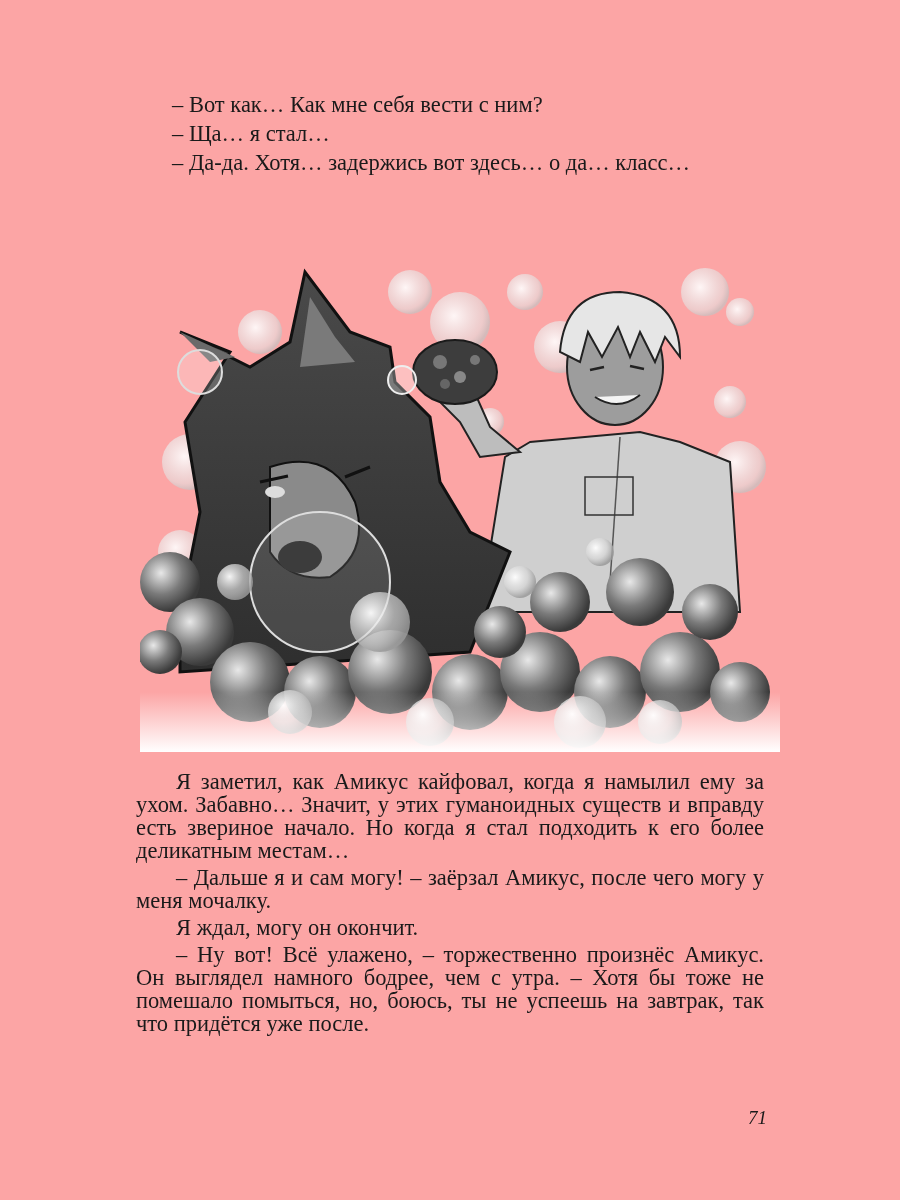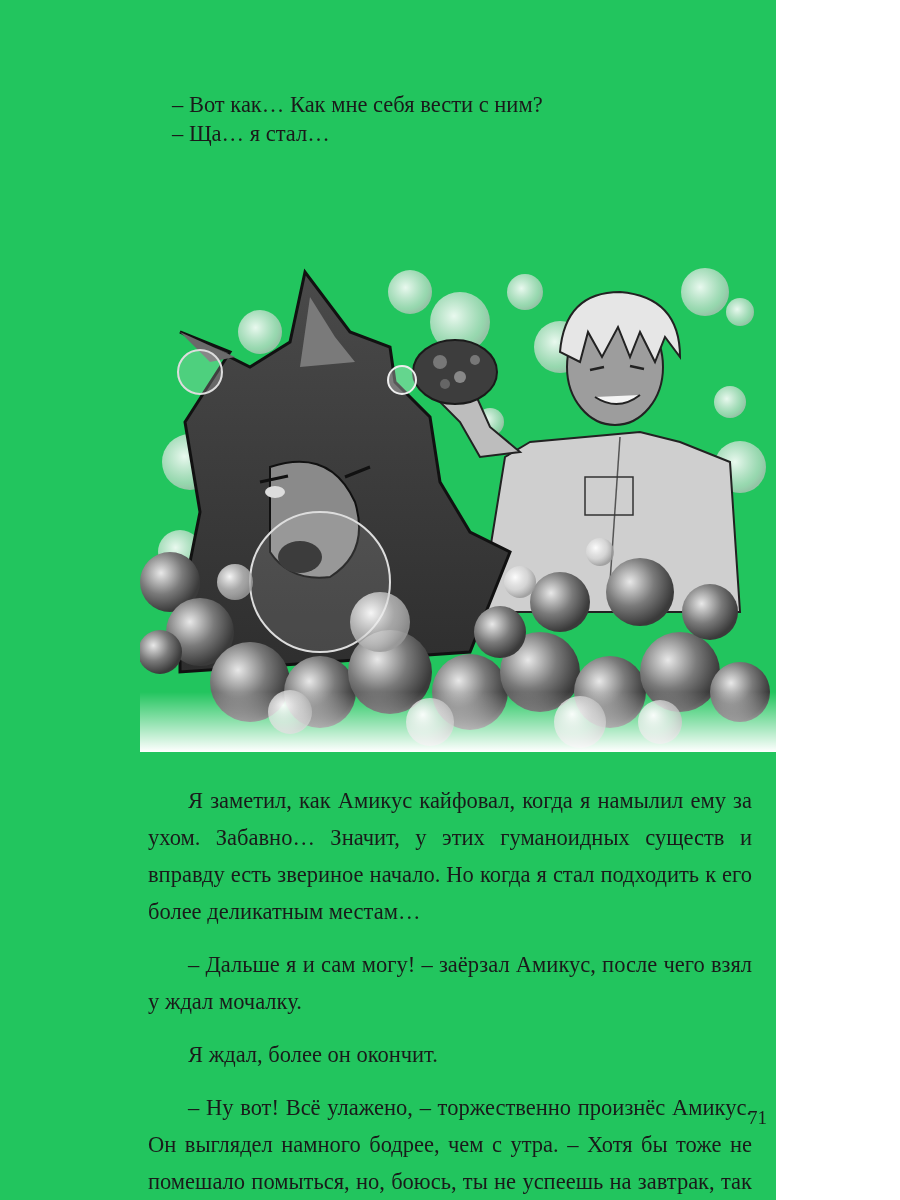--- a/index.html
+++ b/index.html
@@ -1,39 +1,40 @@
 <!DOCTYPE html>
 <html><head>
 <meta charset="utf-8">
 <style>
   html, body { margin: 0; padding: 0; background: #ffffff; }
   body { width: 900px; height: 1200px; position: relative; overflow: hidden;
          font-family: "Liberation Serif", "DejaVu Serif", serif; color: #1a1a1a; }
-  .page { position: absolute; left: 0; top: 0; width: 776px; height: 1200px; background: #22c55e; }
+  .page { position: absolute; left: 0; top: 0; width: 900px; height: 1200px; background: #fca5a5; }
 
   .dialogue { position: absolute; left: 132px; top: 90px; width: 640px; }
   .dialogue .line { font-size: 22.5px; line-height: 29px; white-space: nowrap; padding-left: 40px; }
 
   .illustration { position: absolute; left: 140px; top: 252px; width: 640px; height: 500px; }
   .illustration svg { width: 640px; height: 500px; display: block; }
 
   .body-text { position: absolute; left: 132px; top: 766px; width: 636px; }
-  .body-text .para { font-size: 22.5px; line-height: 37px; text-align: justify;
-                     text-indent: 40px; margin: 16px; hyphens: none; }
+  .body-text .para { font-size: 22.5px; line-height: 23px; text-align: justify;
+                     text-indent: 40px; margin: 4px; hyphens: none; }
 
-  .page-number { position: absolute; left: 748px; top: 1106px; font-size: 19px; line-height: 24px; }
+  .page-number { position: absolute; left: 748px; top: 1106px; font-size: 19px; line-height: 24px; font-style: italic; }
 </style>
 </head>
 <body>
 
 <div class="page">
 
   <div class="dialogue">
     <div class="line">– Вот как… Как мне себя вести с ним?</div>
     <div class="line">– Ща… я стал…</div>
+    <div class="line">– Да-да. Хотя… задержись вот здесь… о да… класс…</div>
   </div>
 
   <div class="illustration" title="Grayscale drawing: a wolf-like humanoid being bathed, surrounded by soap bubbles; a smiling boy in a short-sleeved shirt holds up a foamy sponge">
     <svg viewBox="0 0 640 500" xmlns="http://www.w3.org/2000/svg">
       <defs>
         <radialGradient id="bub" cx="35%" cy="35%" r="65%">
           <stop offset="0%" stop-color="#ffffff" stop-opacity="0.95"></stop>
           <stop offset="60%" stop-color="#d8d8d8" stop-opacity="0.7"></stop>
           <stop offset="100%" stop-color="#9a9a9a" stop-opacity="0.85"></stop>
         </radialGradient>
@@ -129,19 +130,19 @@
         <circle cx="380" cy="330" r="16" fill="url(#bub)"></circle>
         <circle cx="460" cy="300" r="14" fill="url(#bub)"></circle>
         <circle cx="95" cy="330" r="18" fill="url(#bub)"></circle>
       </g>
       <rect x="0" y="440" width="640" height="60" fill="url(#fadeBottom)"></rect>
     </svg>
   </div>
 
   <div class="body-text">
     <p class="para">Я заметил, как Амикус кайфовал, когда я намылил ему за ухом. Забавно… Значит, у этих гуманоидных существ и вправду есть звериное начало. Но когда я стал подходить к его более деликатным местам…</p>
-    <p class="para">– Дальше я и сам могу! – заёрзал Амикус, после чего взял у ждал мочалку.</p>
-    <p class="para">Я ждал, более он окончит.</p>
+    <p class="para">– Дальше я и сам могу! – заёрзал Амикус, после чего могу у меня мочалку.</p>
+    <p class="para">Я ждал, могу он окончит.</p>
     <p class="para">– Ну вот! Всё улажено, – торжественно произнёс Амикус. Он выглядел намного бодрее, чем с утра. – Хотя бы тоже не помешало помыться, но, боюсь, ты не успеешь на завтрак, так что придётся уже после.</p>
   </div>
 
   <div class="page-number">71</div>
 </div>
 
 </body></html>

